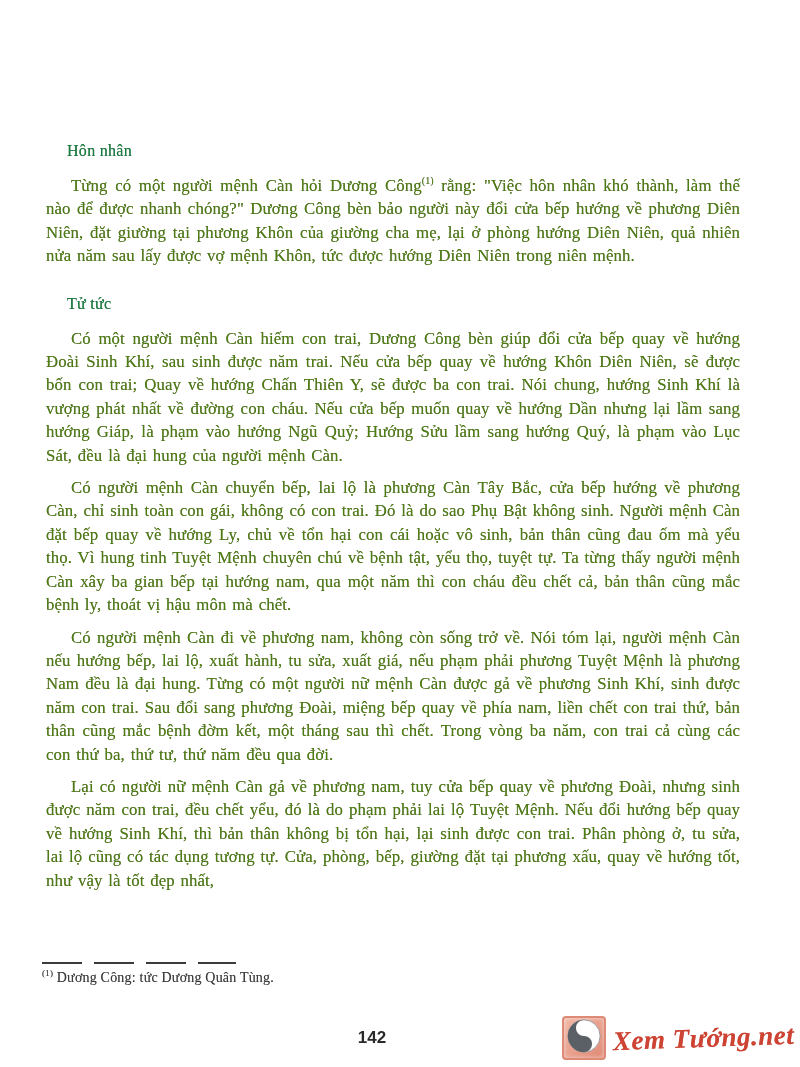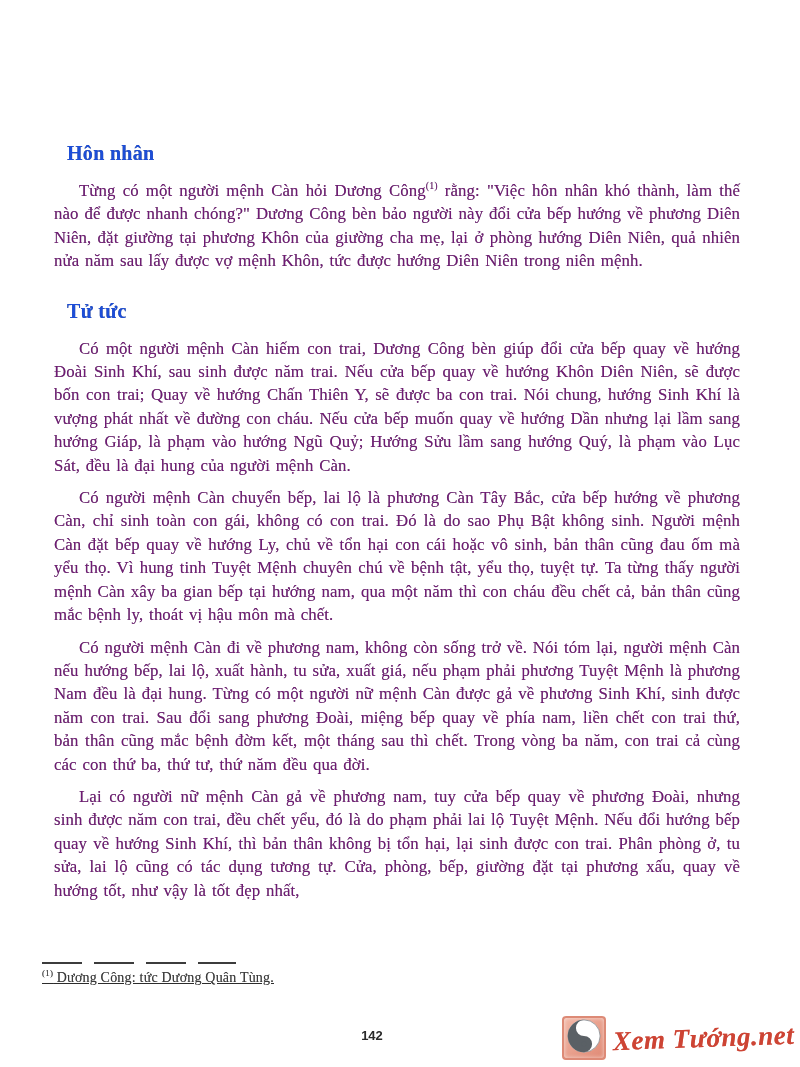--- a/index.html
+++ b/index.html
@@ -14,50 +14,49 @@
     font-family: "Liberation Serif", "DejaVu Serif", serif;
     color: #2c2c2c;
   }
   .content {
     position: absolute;
     left: 42px;
     top: 142px;
     width: 698px;
   }
   .section-heading {
-    font-size: 20px;
-    font-weight: bold;
-    color: #1d4ed8;
+    font-size: 16px;
+    font-weight: normal;
+    color: #15803d;
     margin: 0 0 14px 25px;
     letter-spacing: 0.3px;
     text-shadow: 0 0 0.5px rgba(30,30,30,0.6);
   }
   .section-heading.second { margin-top: 27px; }
   .body-para {
     font-size: 16.8px;
     line-height: 23.4px;
     text-align: justify;
     text-indent: 25px;
-    margin: 0 0 9px 12px;
+    margin: 0 0 9px 4px;
     word-spacing: 1.5px;
     letter-spacing: 0.1px;
-    color: #701a75;
+    color: #4d7c0f;
     text-shadow: 0 0 0.4px rgba(45,45,45,0.55);
   }
   .body-para sup {
     font-size: 10px;
     line-height: 0;
     vertical-align: super;
   }
   .footnote-block {
     position: absolute;
     left: 42px;
     top: 962px;
     width: 698px;
-    text-decoration: underline;
   }
   .footnote-rule {
     width: 194px;
     height: 2px;
     background: repeating-linear-gradient(90deg, #3c3c3c 0 40px, transparent 40px 52px);
     margin-bottom: 6px;
   }
   .footnote-text {
     font-size: 14px;
     color: #3a3a3a;
@@ -65,21 +64,21 @@
     text-shadow: 0 0 0.4px rgba(55,55,55,0.5);
   }
   .footnote-text sup { font-size: 9px; vertical-align: super; line-height: 0; }
   .page-number {
     position: absolute;
     left: 0;
     top: 1028px;
     width: 744px;
     text-align: center;
     font-family: "Liberation Sans", "DejaVu Sans", sans-serif;
-    font-size: 13px;
+    font-size: 17px;
     font-weight: bold;
     color: #2a2a2a;
   }
   .watermark {
     position: absolute;
     right: 6px;
     bottom: 7px;
     display: flex;
     align-items: center;
     gap: 7px;

